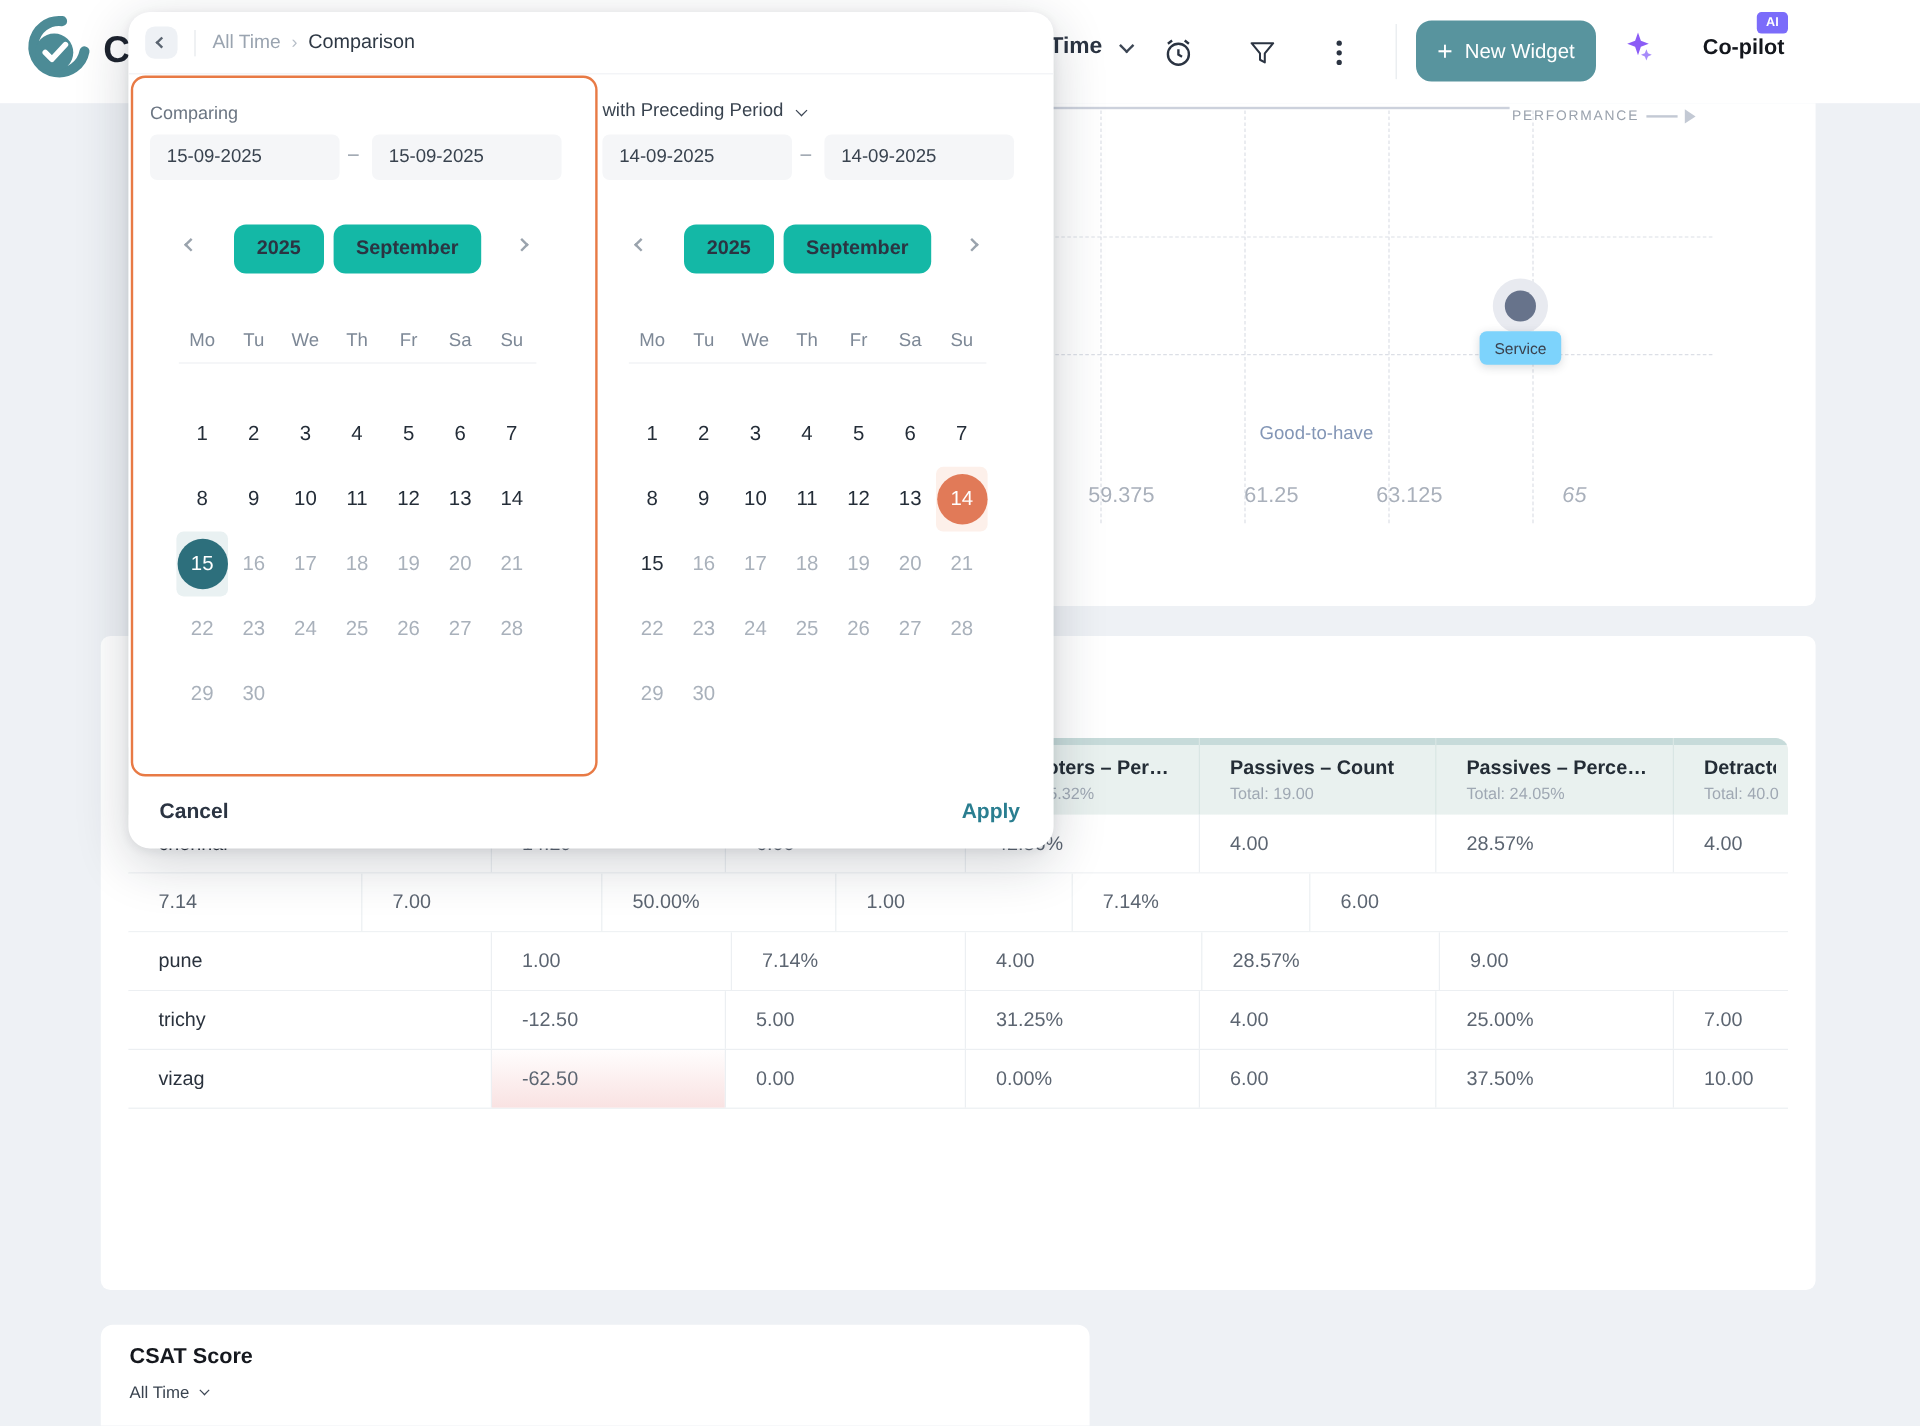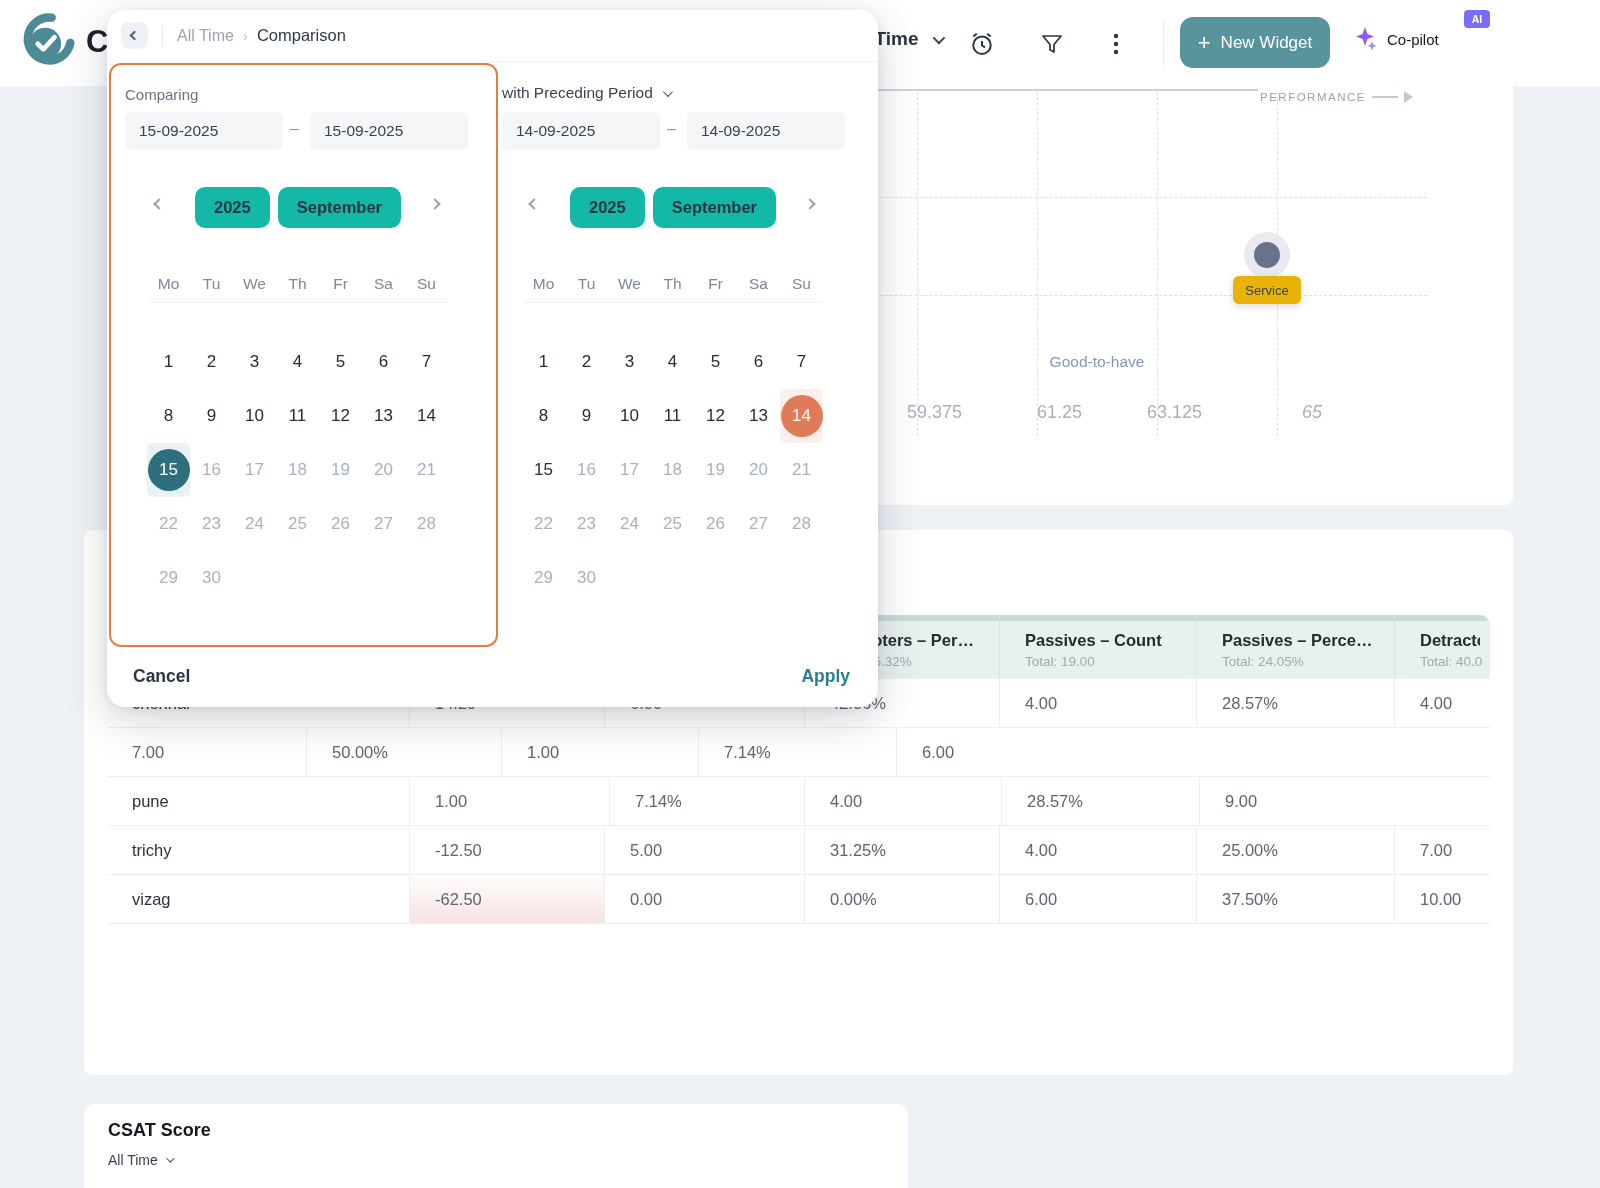--- a/index.html
+++ b/index.html
@@ -14,36 +14,36 @@
   .chev { display:inline-block; width:9px; height:9px; border-right:2px solid #3c4654; border-bottom:2px solid #3c4654; }
   .chev.down { transform:rotate(45deg) translateY(-2px); }
   .chev.left { transform:rotate(135deg); }
   .chev.right { transform:rotate(-45deg); }
   .icon-btn { position:absolute; top:28px; width:32px; height:32px; display:flex; align-items:center; justify-content:center; cursor:pointer; }
   #tb-divider { position:absolute; left:1163px; top:20px; width:1px; height:46px; background:#e7eaee; }
   #new-widget-btn { position:absolute; left:1180px; top:17px; width:150px; height:51px; background:#58949e; border:none; border-radius:13px;
      color:#fff; font-size:17px; font-family:inherit; display:flex; align-items:center; justify-content:center; gap:10px; cursor:pointer; }
   #new-widget-btn .plus { font-size:22px; font-weight:300; line-height:1; }
   #copilot { position:absolute; left:1355px; top:26px; display:flex; align-items:center; gap:8px; cursor:pointer; }
-  #copilot-label { font-size:15px; font-weight:400; color:#14171d; }
+  #copilot-label { font-size:18px; font-weight:700; color:#14171d;margin-left:32px; }
   #ai-badge { position:absolute; left:1464px; top:10px; width:26px; height:18px; background:#7b6cfa; border-radius:4px;
      color:#fff; font-size:10.5px; font-weight:bold; display:flex; align-items:center; justify-content:center; }
 
   
   #chart-card { position:absolute; left:110px; top:86px; width:1403px; height:419px; background:#fff; border-radius:0 0 8px 8px; z-index:1; }
   .vdash { position:absolute; top:6px; height:344px; width:0; border-left:1px dashed #dcdfe6; }
   .hdash { position:absolute; left:0; width:1317px; height:0; border-top:1px dashed #dcdfe6; }
   #axis-top { position:absolute; left:0; top:3px; width:1148px; height:0; border-top:2px solid #ccd1dc; }
   #perf-label { position:absolute; left:1150px; top:5px; display:flex; align-items:center; gap:6px;
      font-size:11.5px; letter-spacing:1.5px; color:#9aa2ad; font-weight:500; }
   #perf-arrow-line { width:26px; height:2px; background:#c3c9d4; }
   #perf-arrow-tip { width:0; height:0; border-left:9px solid #c3c9d4; border-top:6px solid transparent; border-bottom:6px solid transparent; }
   #service-halo { position:absolute; left:1134px; top:146px; width:46px; height:46px; border-radius:50%; background:#e8eaf0; }
   #service-dot { position:absolute; left:1144px; top:156px; width:26px; height:26px; border-radius:50%; background:#67738b; cursor:pointer; }
-  #service-tip { position:absolute; left:1123px; top:190px; width:68px; height:28px; background:#eab308; border-radius:6px;
+  #service-tip { position:absolute; left:1123px; top:190px; width:68px; height:28px; background:#7dd3fc; border-radius:6px;
      box-shadow:0 2px 8px rgba(40,50,60,.18); font-size:13px; color:#3a414d; display:flex; align-items:center; justify-content:center; }
   #quadrant-label { position:absolute; left:917px; top:267px; width:140px; text-align:center; font-size:15.5px; color:#8396b6; }
   .x-tick { position:absolute; top:316px; width:90px; text-align:right; font-size:18px; color:#a9b0bb; }
 
   
   #table-card { position:absolute; left:84px; top:530px; width:1429px; height:545px; background:#fff; border-radius:8px; overflow:hidden; z-index:1; }
   #nps-table { position:absolute; left:23px; top:85px; width:1383px; }
   #thead { display:flex; border-radius:10px 10px 0 0; overflow:hidden;
      background:linear-gradient(180deg,#c7dbda 0,#c7dbda 6px,#e9f1ef 6px); }
   .th { padding:16px 10px 10px 25px; border-right:1px solid #d9e6e4; }
@@ -224,20 +224,21 @@
         <div class="tr">
           <div class="td loc" style="width: 303px;">chennai</div>
           <div class="td" style="width: 195px;">14.29</div>
           <div class="td" style="width: 200px;">6.00</div>
           <div class="td" style="width: 195px;">42.86%</div>
           <div class="td" style="width: 197px;">4.00</div>
           <div class="td" style="width: 198px;">28.57%</div>
           <div class="td" style="width: 95px;">4.00</div>
         </div>
         <div class="tr">
+          <div class="td" style="width: 195px;">7.14</div>
           <div class="td" style="width: 200px;">7.00</div>
           <div class="td" style="width: 195px;">50.00%</div>
           <div class="td" style="width: 197px;">1.00</div>
           <div class="td" style="width: 198px;">7.14%</div>
           <div class="td" style="width: 95px;">6.00</div>
         </div>
         <div class="tr">
           <div class="td loc" style="width: 303px;">pune</div>
           <div class="td" style="width: 200px;">1.00</div>
           <div class="td" style="width: 195px;">7.14%</div>

